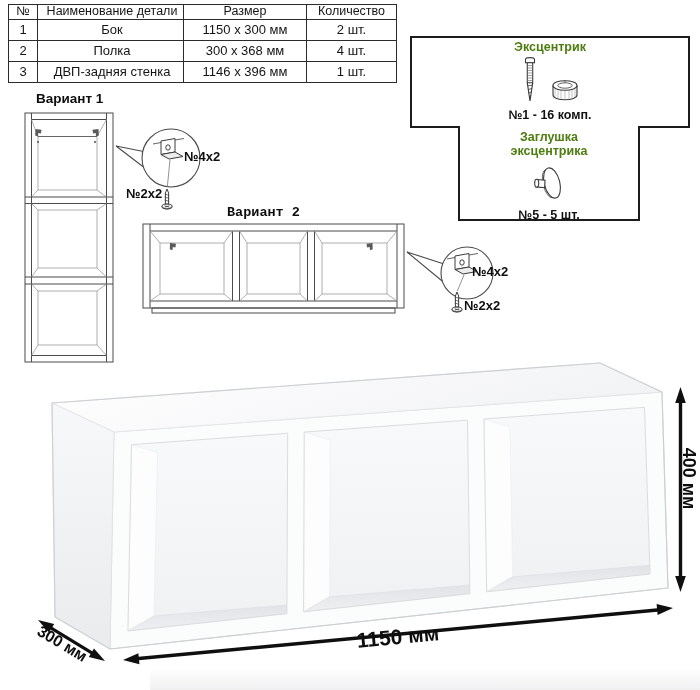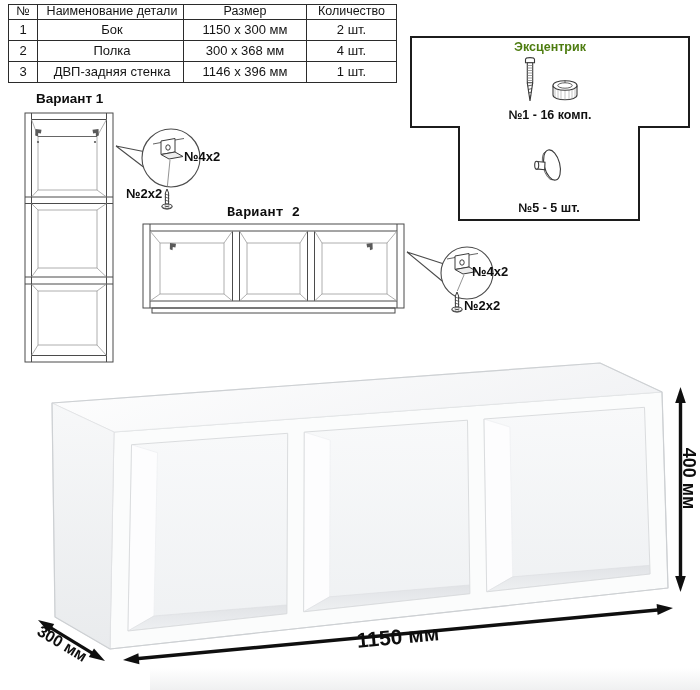--- a/index.html
+++ b/index.html
@@ -310,20 +310,22 @@
           <line x1="57" y1="25.7" x2="57" y2="27.8" stroke-width="0.8"></line>
         </g>
       </svg>
     </div>
     <div class="hw-qty">№1 - 16 комп.</div>
   </div>
 </div>
 
 <div id="hw-row2" class="hw-row">
   <div class="hw-cell">
+    <div class="hw-title">Заглушка
+эксцентрика</div>
     <div class="hw-icon">
       <svg width="52" height="50" viewBox="0 0 52 50">
         <g stroke="#3a3a3a" stroke-width="1.1" fill="#fff">
           <g transform="rotate(-14 29 25)">
             <ellipse cx="29" cy="25" rx="7.8" ry="15.5"></ellipse>
             <path d="M26,10.5 a6,14.5 0 0 0 0,29" stroke-width="0.7" fill="none"></path>
           </g>
           <path d="M13.5,21.5 l8.5,0.8 l-0.3,7.4 l-8.5,-0.8 z"></path>
           <ellipse cx="13.7" cy="25.2" rx="2" ry="3.9"></ellipse>
         </g>

